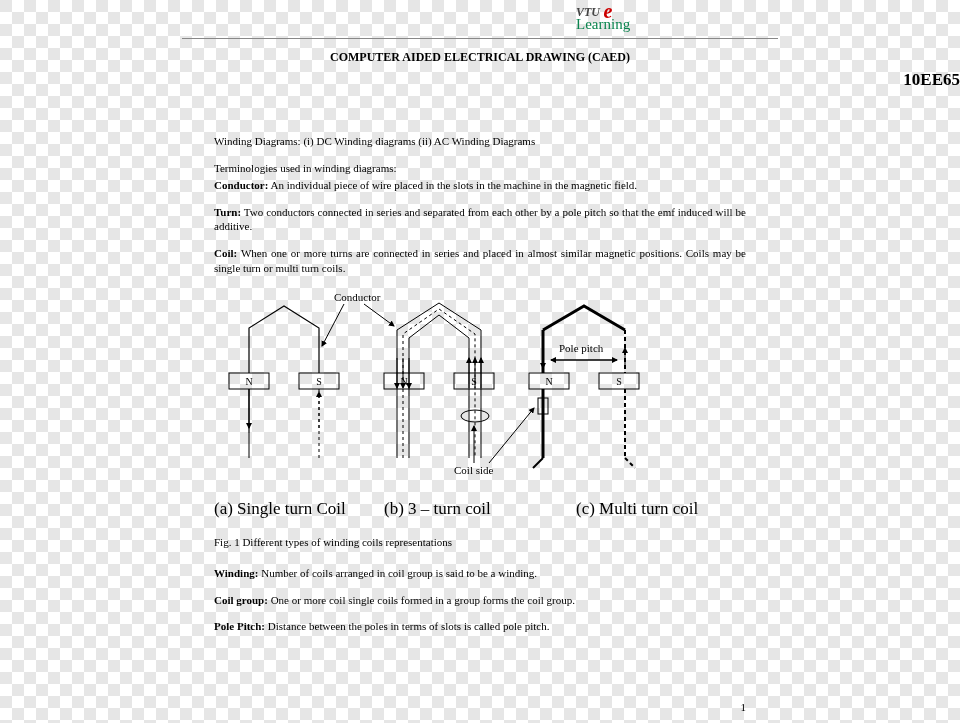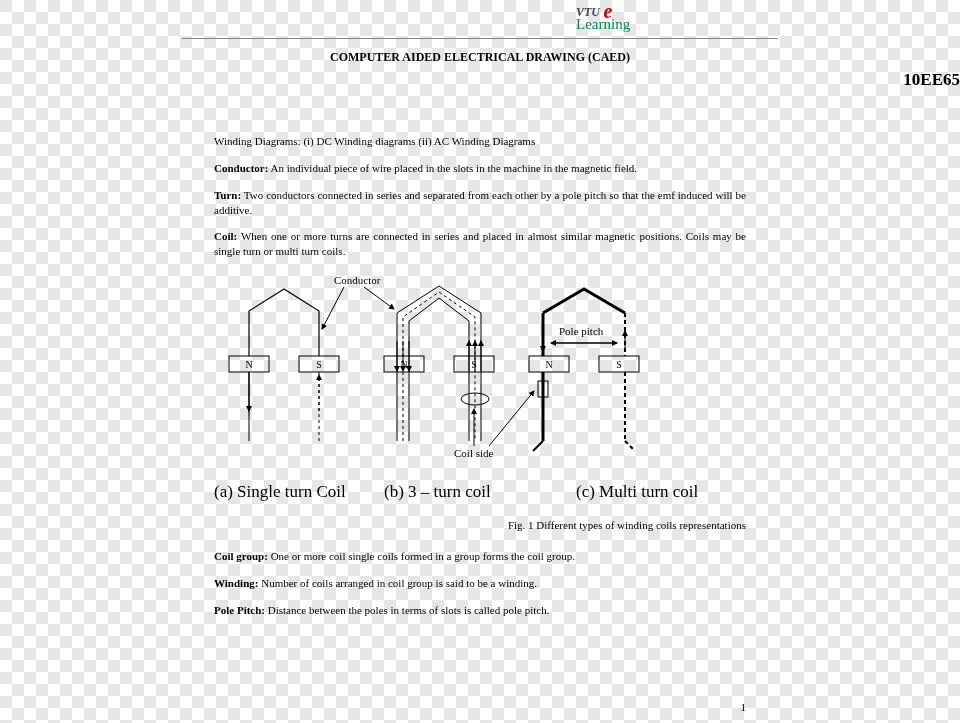--- a/index.html
+++ b/index.html
@@ -87,21 +87,21 @@
     .captions {
       display: flex;
       gap: 0;
       margin-top: 4px;
       font-size: 17px;
     }
     .captions span:nth-child(1){ width: 170px; }
     .captions span:nth-child(2){ width: 192px; }
     .captions span:nth-child(3){ }
     .figcap {
-      text-align: right;
+      text-align: left;
       font-size: 11px;
       margin: 14px 0 16px 0;
     }
     .pagenum {
       position: absolute;
       right: 214px;
       bottom: 10px;
       font-size: 11px;
     }
   </style>
@@ -118,20 +118,21 @@
 
   <div class="hr"></div>
 
   <div class="title">COMPUTER AIDED ELECTRICAL DRAWING (CAED)</div>
   <div class="code">10EE65</div>
 
   <div class="content">
 
     <div class="p">Winding Diagrams: (i) DC Winding diagrams   (ii) AC Winding Diagrams</div>
 
+    <div class="p" style="margin-bottom:2px">Terminologies used in winding diagrams:</div>
 
     <div class="p">
       <span class="b">Conductor:</span><span> An individual piece of wire placed in the slots in the machine in the magnetic field.</span>
     </div>
 
     <div class="p">
       <span class="b">Turn:</span><span> Two conductors connected in series and separated from each other by a pole pitch so that the emf induced will be additive.</span>
     </div>
 
     <div class="p">
@@ -222,25 +223,25 @@
 
     <div class="captions">
       <span>(a) Single turn Coil</span>
       <span>(b) 3 – turn coil</span>
       <span>(c) Multi turn coil</span>
     </div>
 
     <div class="figcap">Fig. 1 Different types of winding coils representations</div>
 
     <div class="p">
+      <span class="b">Winding:</span><span> Number of coils arranged in coil group is said to be a winding.</span>
+    </div>
+
+    <div class="p">
       <span class="b">Coil group:</span><span> One or more coil single coils formed in a group forms the coil group.</span>
-    </div>
-
-    <div class="p">
-      <span class="b">Winding:</span><span> Number of coils arranged in coil group is said to be a winding.</span>
     </div>
 
     <div class="p">
       <span class="b">Pole Pitch:</span><span> Distance between the poles in terms of slots is called pole pitch.</span>
     </div>
 
   </div>
 
   <div class="pagenum">1</div>
 </div>

